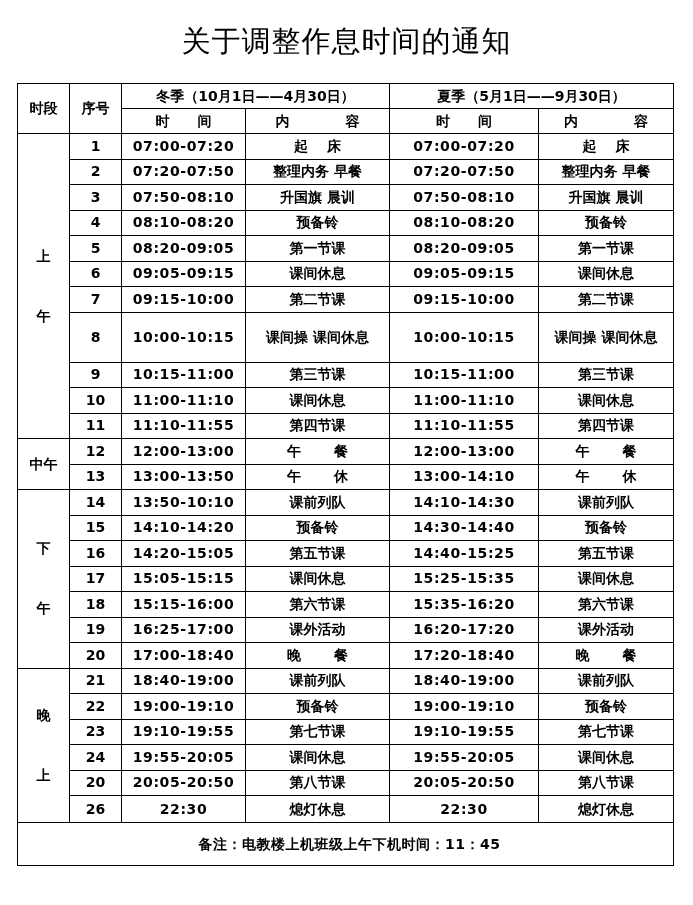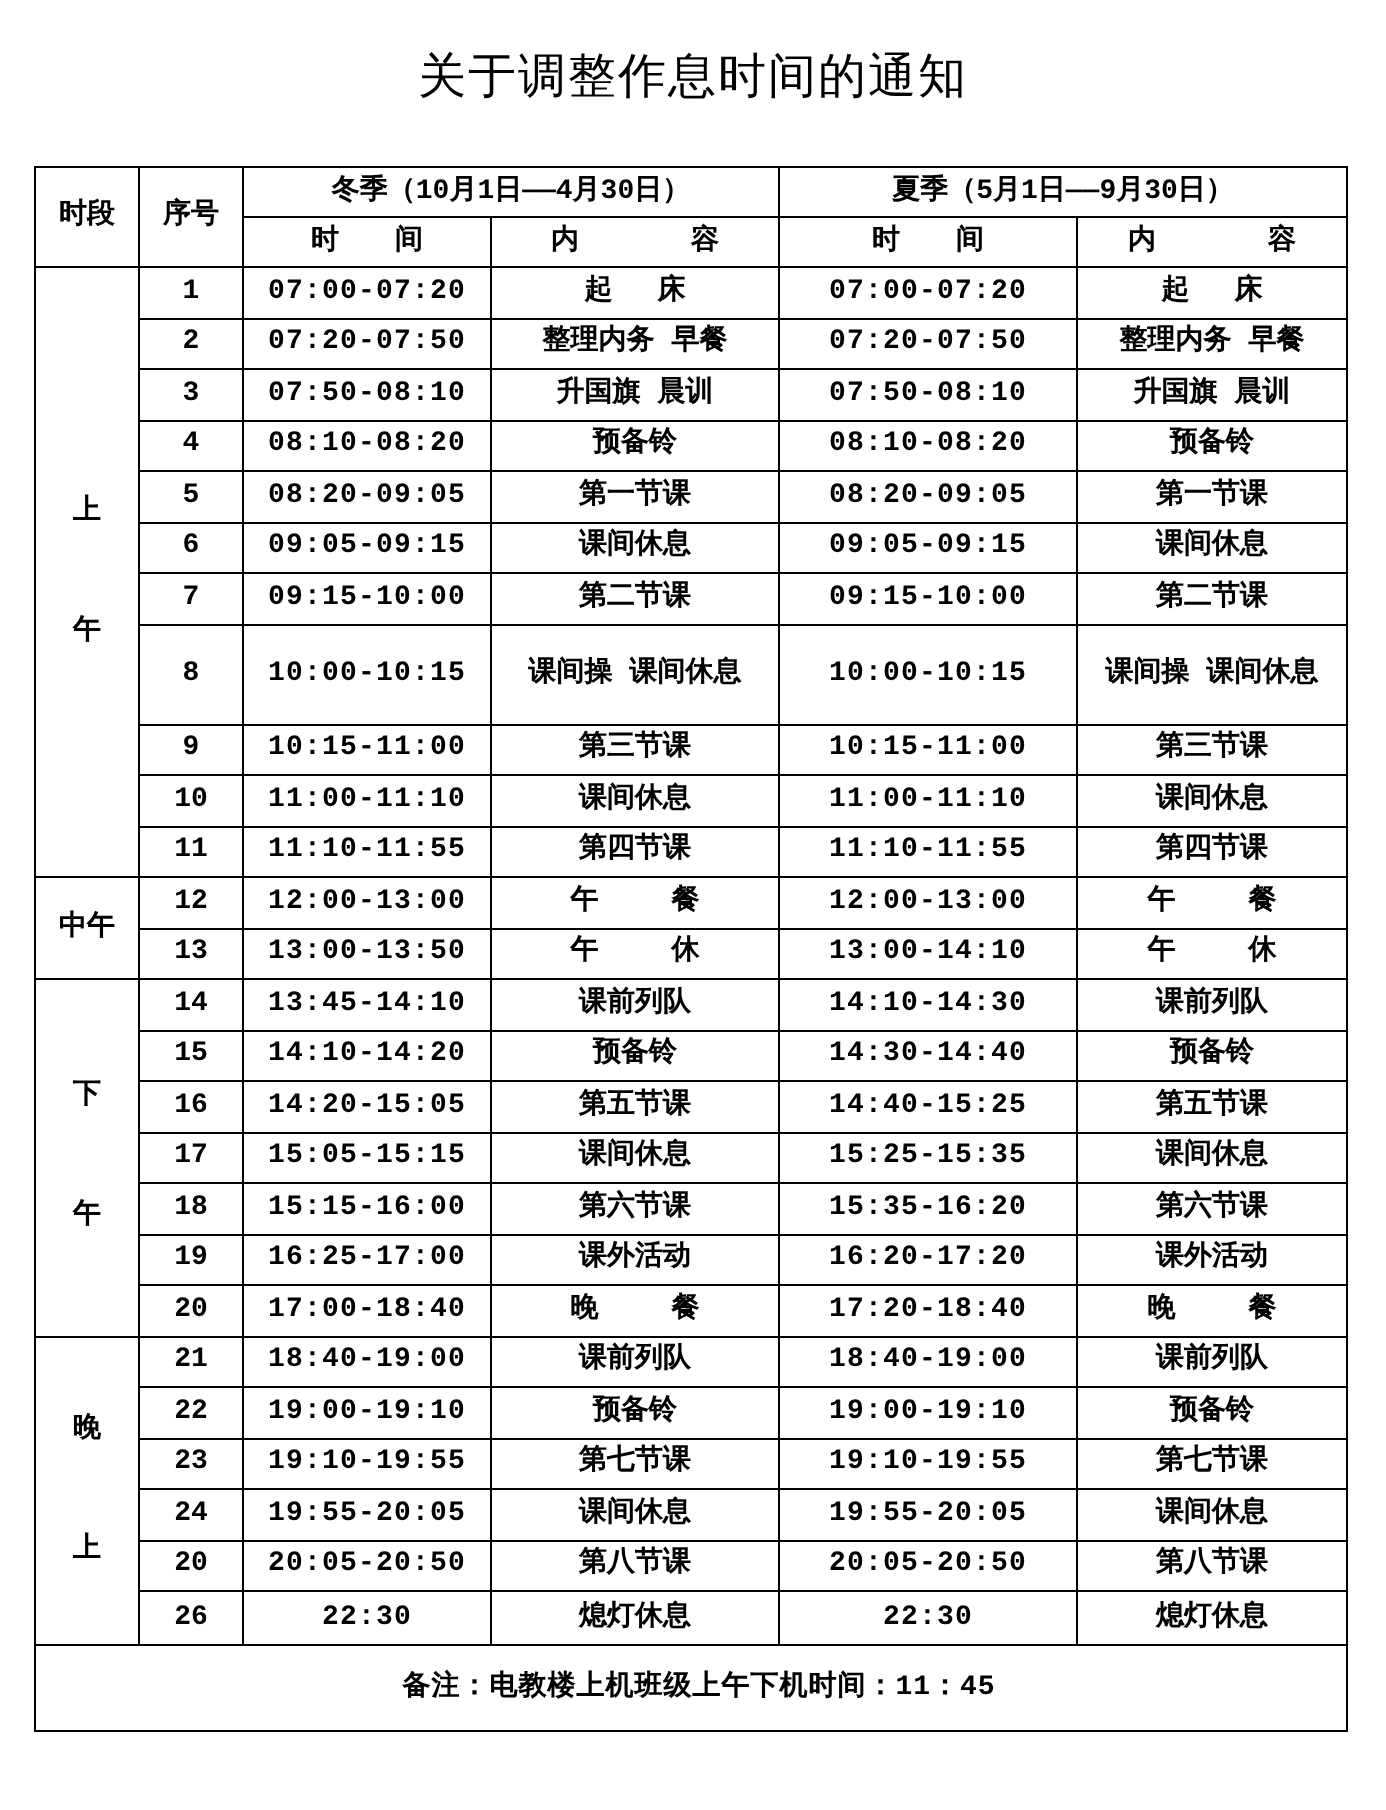--- a/index.html
+++ b/index.html
@@ -1,22 +1,22 @@
 <!DOCTYPE html>
 <html><head>
 <meta charset="utf-8">
 <style>
   html, body { margin:0; padding:0; background:#ffffff; }
   body { width:693px; height:905px; position:relative; overflow:hidden;
          font-family:"DejaVu Sans","Liberation Sans",sans-serif; color:#000; }
   .title { position:absolute; left:0; top:22px; width:693px; text-align:center;
-           font-family:"DejaVu Serif","Liberation Serif",serif; font-size:24px;
+           font-family:"DejaVu Serif","Liberation Serif",serif; font-size:29px;
            letter-spacing:1px; font-weight:normal; }
   table.sched { position:absolute; left:17px; top:83px; border-collapse:collapse;
-                table-layout:fixed; width:656px;font-family:Liberation Mono, monospace; }
+                table-layout:fixed; width:656px; }
   table.sched td { border:1.5px solid #000; text-align:center; vertical-align:middle;
                    font-weight:bold; font-size:14px; padding:0; line-height:17px;
                    overflow:hidden; }
   .h1 td { height:24px; }
   .h2 td { height:24px; }
   tr.r td { height:24.5px; }
   tr.r8 td { height:49px; }
   tr.r26 td { height:26px; }
   .time { font-size:14.5px; letter-spacing:0.6px; }
   .num { font-size:13px; }
@@ -148,21 +148,21 @@
         <td class="time">13:00-14:10</td>
         <td class="sp">午　　 休</td>
       </tr>
       <tr class="r">
         <td rowspan="7" class="sp period" style="line-height: 15px;">下
 
 
 
 午</td>
         <td class="num">14</td>
-        <td class="time">13:45-14:10</td>
+        <td class="time">13:50-10:10</td>
         <td class="sp">课前列队</td>
         <td class="time">14:10-14:30</td>
         <td class="sp">课前列队</td>
       </tr>
       <tr class="r">
         <td class="num">15</td>
         <td class="time">14:10-14:20</td>
         <td class="sp">预备铃</td>
         <td class="time">14:30-14:40</td>
         <td class="sp">预备铃</td>

